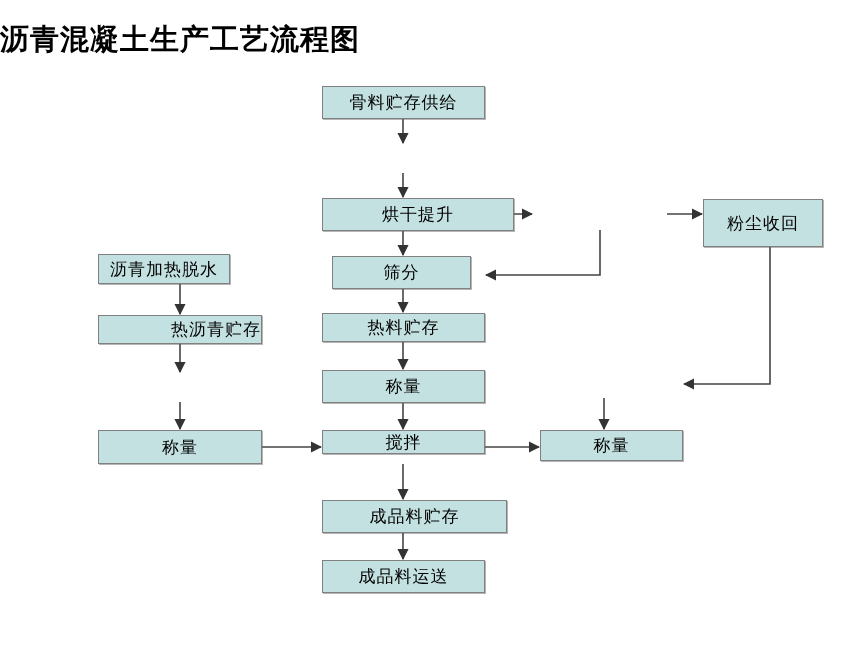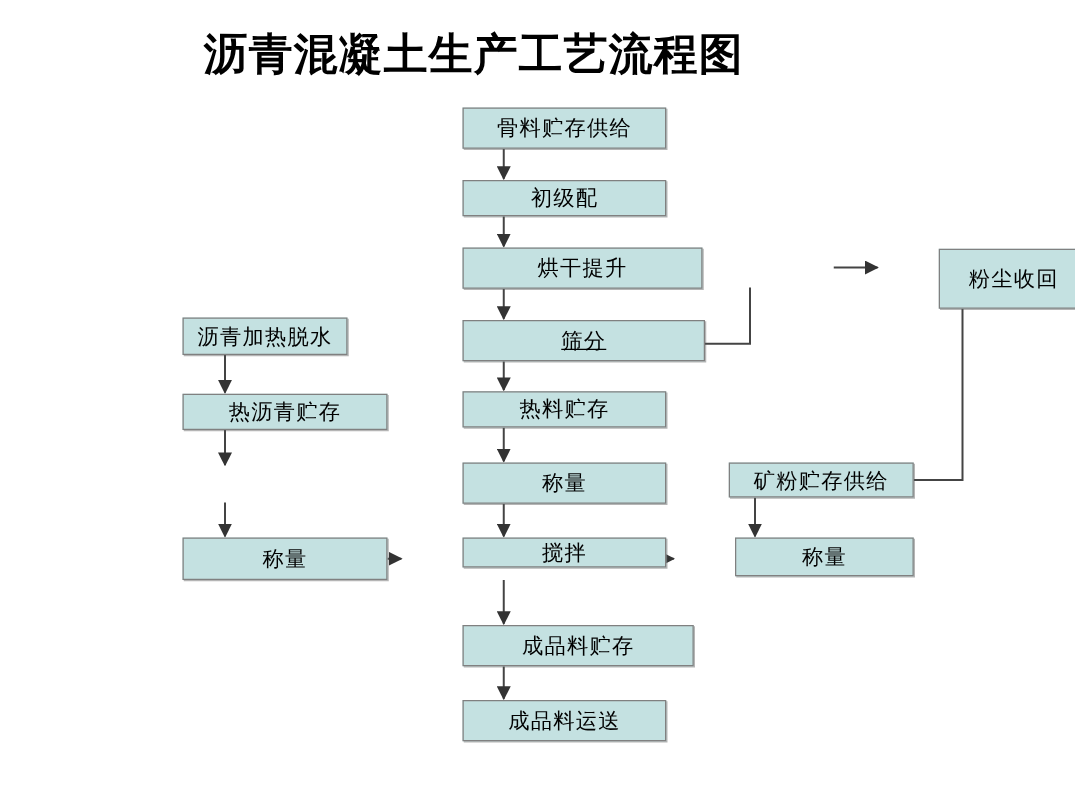--- a/index.html
+++ b/index.html
@@ -17,41 +17,40 @@
     position: relative;
     width: 860px;
     height: 645px;
     background: #ffffff;
   }
   #title {
     position: absolute;
     left: 0;
     top: 20px;
     width: 758px;
-    text-align: center;
-    font-size: 35px;
+    text-align: left;
+    font-size: 29px;
     font-weight: bold;
     color: #000000;
     letter-spacing: 1px;
     font-family: "DejaVu Sans", "Liberation Sans", sans-serif;
   }
   .node {
     position: absolute;
     box-sizing: border-box;
     background: #c4e1e1;
     border: 1px solid #808080;
     color: #000000;
     font-size: 17px;
     display: flex;
     align-items: center;
     justify-content: center;
     white-space: nowrap;
     letter-spacing: 1px;
     box-shadow: 1px 1px 0 rgba(90,90,90,0.45);
-    margin-left: 48px;
   }
   #edges {
     position: absolute;
     left: 0;
     top: 0;
     width: 860px;
     height: 645px;
     pointer-events: none;
   }
 </style>
@@ -90,27 +89,24 @@
       <line x1="485" y1="447" x2="539" y2="447"></line>
 
       <path d="M 600 230 L 600 275 L 486 275"></path>
       <path d="M 770 230 L 770 384 L 684 384"></path>
     </g>
   </svg>
 
   <div class="node" style="left:322px; top:86px; width:163px; height:33px;">
     <span>骨料贮存供给</span>
   </div>
-  <div class="node" style="left:322px; top:144px; width:163px; height:29px;">
-    <span>初级配</span>
-  </div>
   <div class="node" style="left:322px; top:198px; width:192px; height:33px;">
     <span>烘干提升</span>
   </div>
-  <div class="node" style="left:322px; top:256px; width:194px; height:33px;text-decoration:underline;">
+  <div class="node" style="left:332px; top:256px; width:139px; height:33px;">
     <span>筛分</span>
   </div>
   <div class="node" style="left:322px; top:313px; width:163px; height:29px;">
     <span>热料贮存</span>
   </div>
   <div class="node" style="left:322px; top:370px; width:163px; height:33px;">
     <span>称量</span>
   </div>
   <div class="node" style="left:322px; top:430px; width:163px; height:24px;">
     <span>搅拌</span>
@@ -118,30 +114,27 @@
   <div class="node" style="left:322px; top:500px; width:185px; height:33px;">
     <span>成品料贮存</span>
   </div>
   <div class="node" style="left:322px; top:560px; width:163px; height:33px;">
     <span>成品料运送</span>
   </div>
 
   <div class="node" style="left:98px; top:254px; width:132px; height:30px;">
     <span>沥青加热脱水</span>
   </div>
-  <div class="node" style="left:98px; top:315px; width:164px; height:29px;">
+  <div class="node" style="left:98px; top:315px; width:164px; height:29px;justify-content:flex-end;">
     <span>热沥青贮存</span>
   </div>
   <div class="node" style="left:98px; top:430px; width:164px; height:34px;">
     <span>称量</span>
   </div>
 
   <div class="node" style="left:703px; top:199px; width:120px; height:48px;">
     <span>粉尘收回</span>
   </div>
-  <div class="node" style="left:535px; top:370px; width:148px; height:28px;">
-    <span>矿粉贮存供给</span>
-  </div>
   <div class="node" style="left:540px; top:430px; width:143px; height:31px;">
     <span>称量</span>
   </div>
 
 </div>
 
 </body></html>

